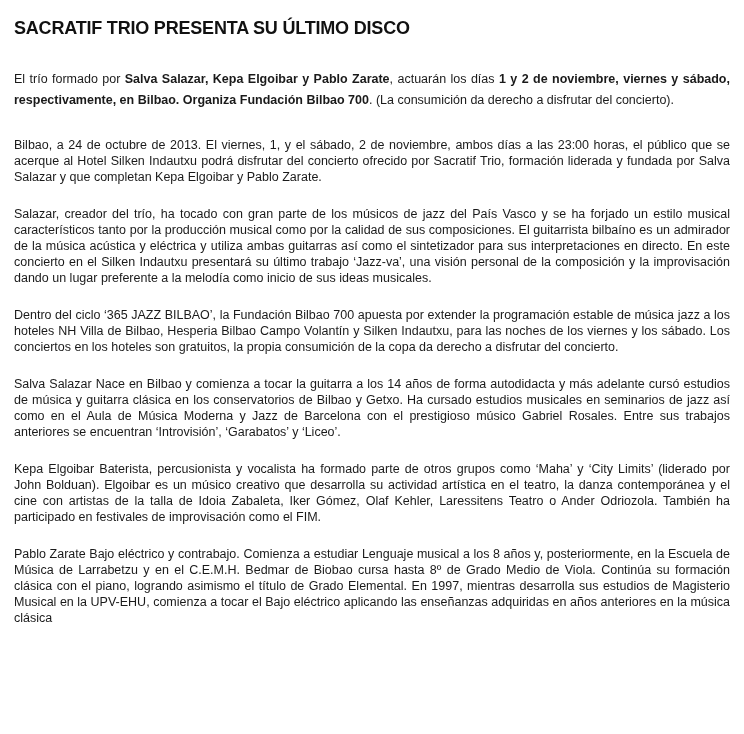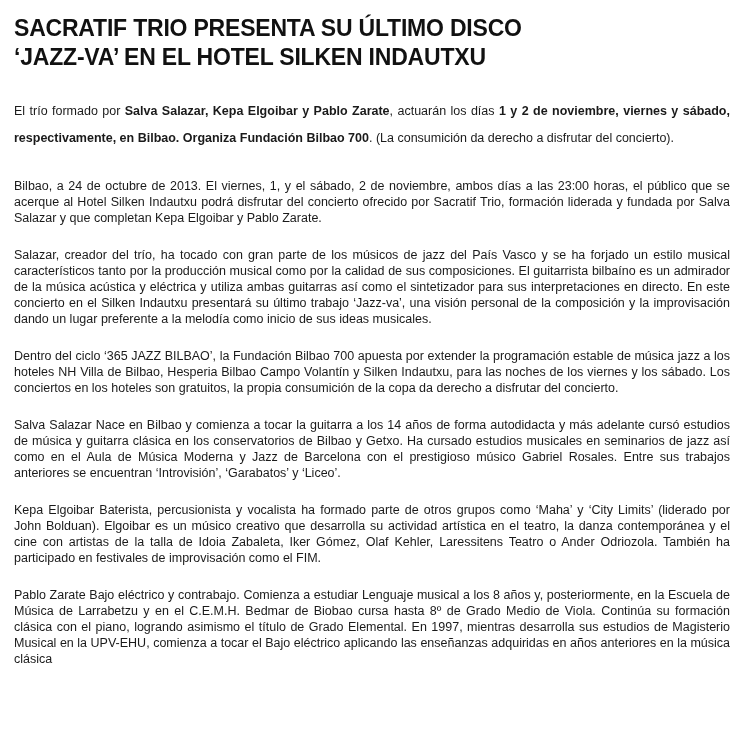--- a/index.html
+++ b/index.html
@@ -13,34 +13,34 @@
     font-family: "Liberation Sans", sans-serif;
     color: #1a1a1a;
     overflow: hidden;
   }
   .page {
     padding: 14px 14px 0 14px;
     box-sizing: border-box;
     width: 744px;
   }
   .headline {
-    font-size: 23px;
+    font-size: 18px;
     line-height: 29px;
     font-weight: bold;
     color: #111111;
     letter-spacing: -0.2px;
     margin: 0 0 26px 0;
     text-transform: uppercase;
   }
   .headline .line {
     display: block;
   }
   .lead {
     font-size: 12.5px;
-    line-height: 27px;
+    line-height: 21px;
     font-weight: bold;
     color: #1a1a1a;
     margin: 13px 0 26px 0;
     text-align: justify;
   }
   .lead .reg {
     font-weight: normal;
   }
   p.body-par {
     font-size: 12.5px;
@@ -54,21 +54,20 @@
     margin-bottom: 0;
   }
 </style>
 </head>
 <body>
 
 <div class="page">
 
   <h1 class="headline">
     <span class="line">SACRATIF TRIO PRESENTA SU ÚLTIMO DISCO</span>
-    <span class="line">‘JAZZ-VA’ EN EL HOTEL SILKEN INDAUTXU</span>
   </h1>
 
   <p class="lead">
     <span class="reg">El trío formado por </span><span>Salva Salazar, Kepa Elgoibar y Pablo Zarate</span><span class="reg">, actuarán los días </span><span>1 y 2 de noviembre, viernes y sábado, respectivamente, en Bilbao. Organiza </span><span>Fundación Bilbao 700</span><span class="reg">. (La consumición da derecho a disfrutar del concierto).</span>
   </p>
 
   <p class="body-par">Bilbao, a 24 de octubre de 2013. El viernes, 1, y el sábado, 2 de noviembre, ambos días a las 23:00 horas, el público que se acerque al Hotel Silken Indautxu podrá disfrutar del concierto ofrecido por Sacratif Trio, formación liderada y fundada por Salva Salazar y que completan Kepa Elgoibar y Pablo Zarate.</p>
   <p class="body-par">Salazar, creador del trío, ha tocado con gran parte de los músicos de jazz del País Vasco y se ha forjado un estilo musical característicos tanto por la producción musical como por la calidad de sus composiciones. El guitarrista bilbaíno es un admirador de la música acústica y eléctrica y utiliza ambas guitarras así como el sintetizador para sus interpretaciones en directo. En este concierto en el Silken Indautxu presentará su último trabajo ‘Jazz-va’, una visión personal de la composición y la improvisación dando un lugar preferente a la melodía como inicio de sus ideas musicales.</p>
   <p class="body-par">Dentro del ciclo ‘365 JAZZ BILBAO’, la Fundación Bilbao 700 apuesta por extender la programación estable de música jazz a los hoteles NH Villa de Bilbao, Hesperia Bilbao Campo Volantín y Silken Indautxu, para las noches de los viernes y los sábado. Los conciertos en los hoteles son gratuitos, la propia consumición de la copa da derecho a disfrutar del concierto.</p>
   <p class="body-par">Salva Salazar Nace en Bilbao y comienza a tocar la guitarra a los 14 años de forma autodidacta y más adelante cursó estudios de música y guitarra clásica en los conservatorios de Bilbao y Getxo. Ha cursado estudios musicales en seminarios de jazz así como en el Aula de Música Moderna y Jazz de Barcelona con el prestigioso músico Gabriel Rosales. Entre sus trabajos anteriores se encuentran ‘Introvisión’, ‘Garabatos’ y ‘Liceo’.</p>

